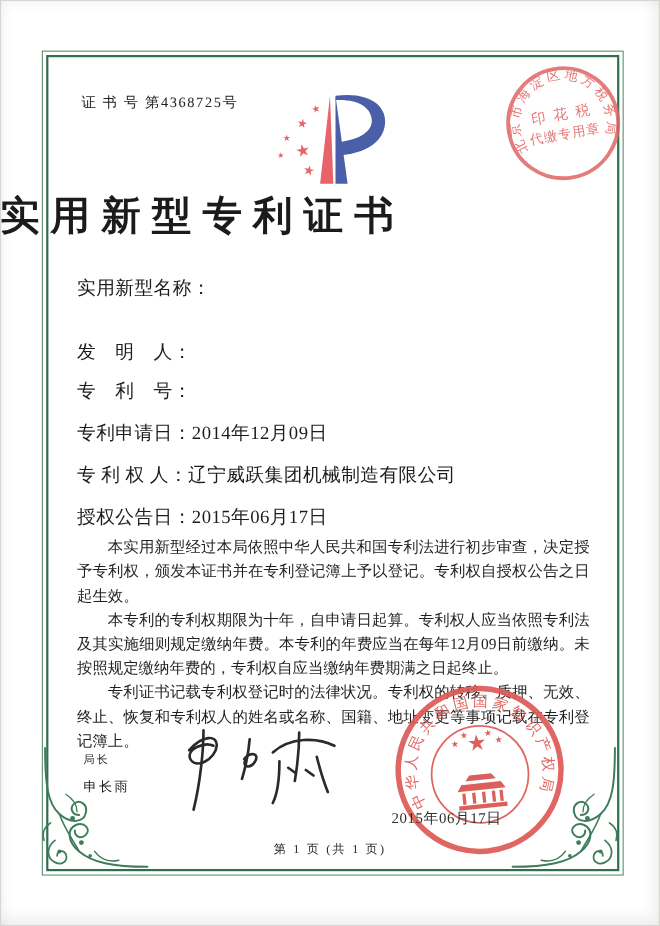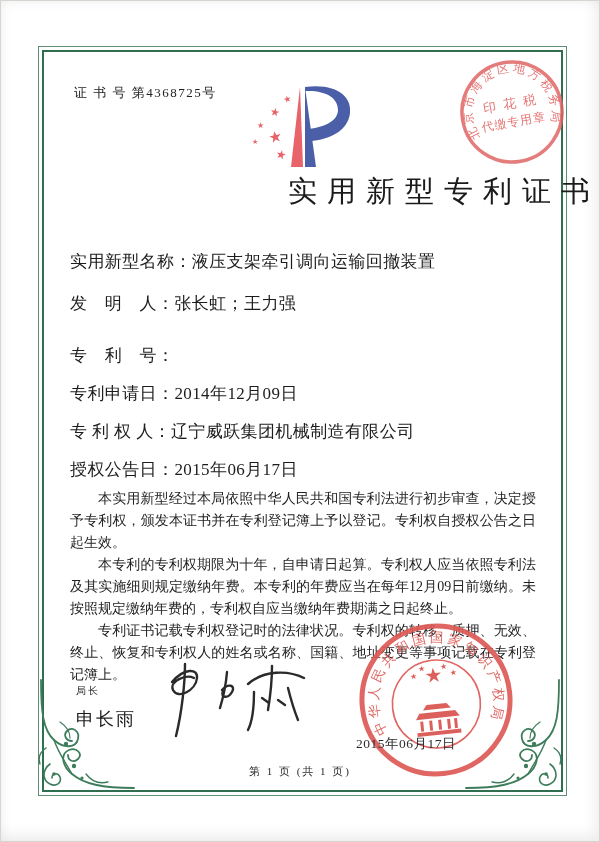--- a/index.html
+++ b/index.html
@@ -22,44 +22,44 @@
     position:absolute;left:3px;top:3px;right:3px;bottom:3px;
     border:2px solid #2f6e4e;
   }
   .cert-no{
     position:absolute;left:74px;top:84px;
     font-size:13px;letter-spacing:1.5px;color:#222;
   }
   .logo{position:absolute;left:243px;top:82px;width:115px;height:90px;}
   .title{
     position:absolute;left:0;top:172px;width:100%;
-    text-align:right;font-size:29px;font-weight:400;
+    text-align:left;font-size:36px;font-weight:700;
     letter-spacing:10px;color:#1b1b1b;
   }
   .fields{position:absolute;left:70px;top:0;width:470px;}
   .field{
     position:absolute;left:0;display:flex;align-items:flex-start;
     font-size:17px;color:#1c1c1c;letter-spacing:0.4px;line-height:19px;
   }
   .flabel{white-space:pre;flex:0 0 auto;}
   .fvalue{flex:1 1 auto;}
   .f-name{top:252px;}
-  .f-inventors{top:294px;}
+  .f-inventors{top:310px;}
   .f-patentno{top:346px;}
   .f-filing{top:384px;}
   .f-patentee{top:422px;}
   .f-grant{top:460px;}
   .body-text{
     position:absolute;left:70px;top:488px;width:466px;
     font-size:14px;line-height:22px;color:#1f1f1f;
     text-align:justify;
   }
   .body-text p{margin:0;text-indent:2em;}
   .sig-title{position:absolute;left:76px;top:684px;font-size:10px;color:#1b1b1b;letter-spacing:2px;}
-  .sig-name{position:absolute;left:76px;top:707px;font-size:18px;color:#1b1b1b;letter-spacing:2px;}
+  .sig-name{position:absolute;left:76px;top:707px;font-size:12px;color:#1b1b1b;letter-spacing:2px;}
   .sig-hand{position:absolute;left:148px;top:660px;width:170px;height:82px;}
   .footer{
     position:absolute;left:0;top:764px;width:100%;text-align:center;
     font-size:11px;letter-spacing:2px;color:#2a2a2a;
   }
   .seal-main{position:absolute;left:356px;top:620px;width:160px;height:160px;opacity:0.92;}
   .seal-date{
     position:absolute;left:356px;top:735px;width:150px;
     font-size:13.5px;color:#2d2d2d;letter-spacing:0.5px;white-space:nowrap;
   }
@@ -103,26 +103,24 @@
       <text x="9" y="62" font-size="7">★</text>
       <text x="33" y="77" font-size="12" transform="rotate(12 39 71)">★</text>
     </g>
   </svg>
 
   <div class="title">实用新型专利证书</div>
 
   <div class="fields">
     <div class="field f-name">
       <span class="flabel">实用新型名称：</span>
-      <span class="fvalue">液压支架牵引调向运输回撤装置</span>
     </div>
     <div class="field f-inventors">
       <span class="flabel">发　明　人：</span>
       <span class="fvalue">
-        <span style="display:block">张长虹；王力强</span>
       </span>
     </div>
     <div class="field f-patentno">
       <span class="flabel">专　利　号：</span>
     </div>
     <div class="field f-filing">
       <span class="flabel">专利申请日：</span>
       <span class="fvalue">2014年12月09日</span>
     </div>
     <div class="field f-patentee">

